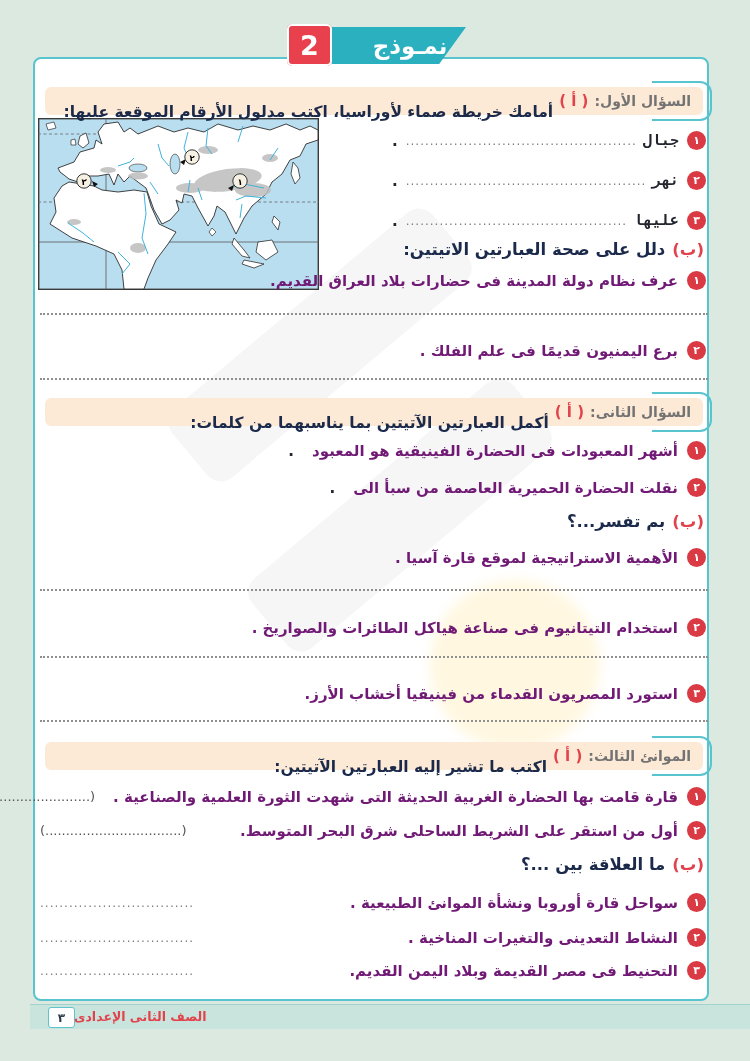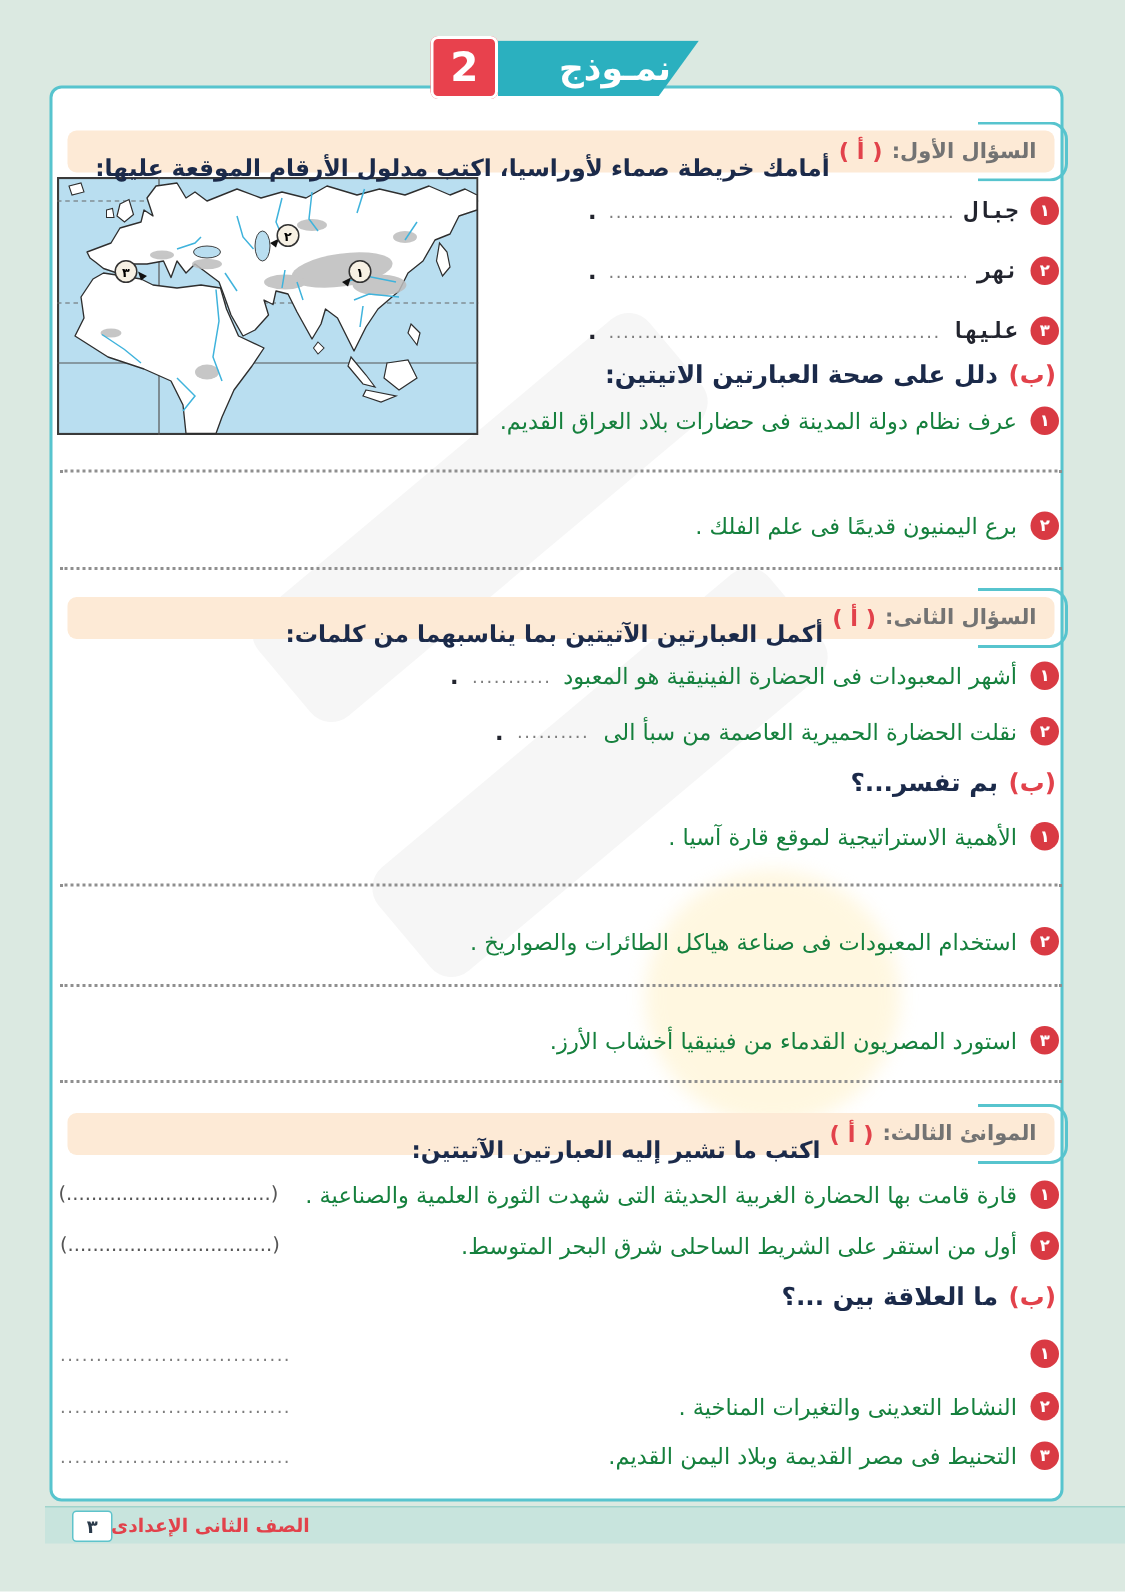--- a/index.html
+++ b/index.html
@@ -39,21 +39,21 @@
   
   .part-head { position:absolute; right:46px; display:flex; gap:7px; align-items:center; white-space:nowrap; }
   .part-head .plabel { color:#e2424b; font-weight:bold; font-size:16.5px; }
   .part-head .ptitle { color:#1b2a4a; font-weight:bold; font-size:16.5px;margin-left:44px; }
 
   
   .item { position:absolute; right:44px; left:40px; display:flex; align-items:center; gap:9px;
           white-space:nowrap; }
   .num-badge { flex:0 0 auto; width:19px; height:19px; border-radius:50%; background:#d93a43; color:#fff;
                font-size:11px; font-weight:bold; display:flex; align-items:center; justify-content:center; }
-  .item .itext { color:#15803d; font-weight:normal; font-size:15px; }
+  .item .itext { color:#701a75; font-weight:bold; font-size:15px; }
   .leader { flex:1 1 auto; overflow:hidden; color:#7d7d7d; font-size:12px; letter-spacing:1px;
             direction:ltr; text-align:left; }
   .enddot { color:#22242e; font-weight:bold; font-size:15px; }
   .answer-paren { color:#555; font-size:13px; direction:ltr; flex:0 0 auto; }
 
   
   .dot-line { position:absolute; left:40px; width:668px; border-top:2.6px dotted #8f8f8f; height:0; }
 
   
   .blank-row { position:absolute; left:392px; width:314px; display:flex; align-items:center; gap:8px; }
@@ -216,21 +216,21 @@
   <span class="plabel">(ب)</span>
   <span class="ptitle">بم تفسر...؟</span>
 </div>
 <div class="item" style="top:548px;">
   <span class="num-badge">١</span>
   <span class="itext">الأهمية الاستراتيجية لموقع قارة آسيا .</span>
 </div>
 <div class="dot-line" style="top:589px;"></div>
 <div class="item" style="top:618px;">
   <span class="num-badge">٢</span>
-  <span class="itext">استخدام المعبودات فى صناعة هياكل الطائرات والصواريخ .</span>
+  <span class="itext">استخدام التيتانيوم فى صناعة هياكل الطائرات والصواريخ .</span>
 </div>
 <div class="dot-line" style="top:656px;"></div>
 <div class="item" style="top:684px;">
   <span class="num-badge">٣</span>
   <span class="itext">استورد المصريون القدماء من فينيقيا أخشاب الأرز.</span>
 </div>
 <div class="dot-line" style="top:720px;"></div>
 
 <div class="qbracket" style="top:736px;"></div>
 <div class="qbar" style="top:742px;">
@@ -249,20 +249,21 @@
   <span class="itext">أول من استقر على الشريط الساحلى شرق البحر المتوسط.</span>
   <span style="flex:1"></span>
   <span class="answer-paren">(.................................)</span>
 </div>
 <div class="part-head" style="top:855px;">
   <span class="plabel">(ب)</span>
   <span class="ptitle">ما العلاقة بين ...؟</span>
 </div>
 <div class="item" style="top:893px;">
   <span class="num-badge">١</span>
+  <span class="itext">سواحل قارة أوروبا ونشأة الموانئ الطبيعية .</span>
   <span class="leader">................................</span>
 </div>
 <div class="item" style="top:928px;">
   <span class="num-badge">٢</span>
   <span class="itext">النشاط التعدينى والتغيرات المناخية .</span>
   <span class="leader">................................</span>
 </div>
 <div class="item" style="top:961px;">
   <span class="num-badge">٣</span>
   <span class="itext">التحنيط فى مصر القديمة وبلاد اليمن القديم.</span>

